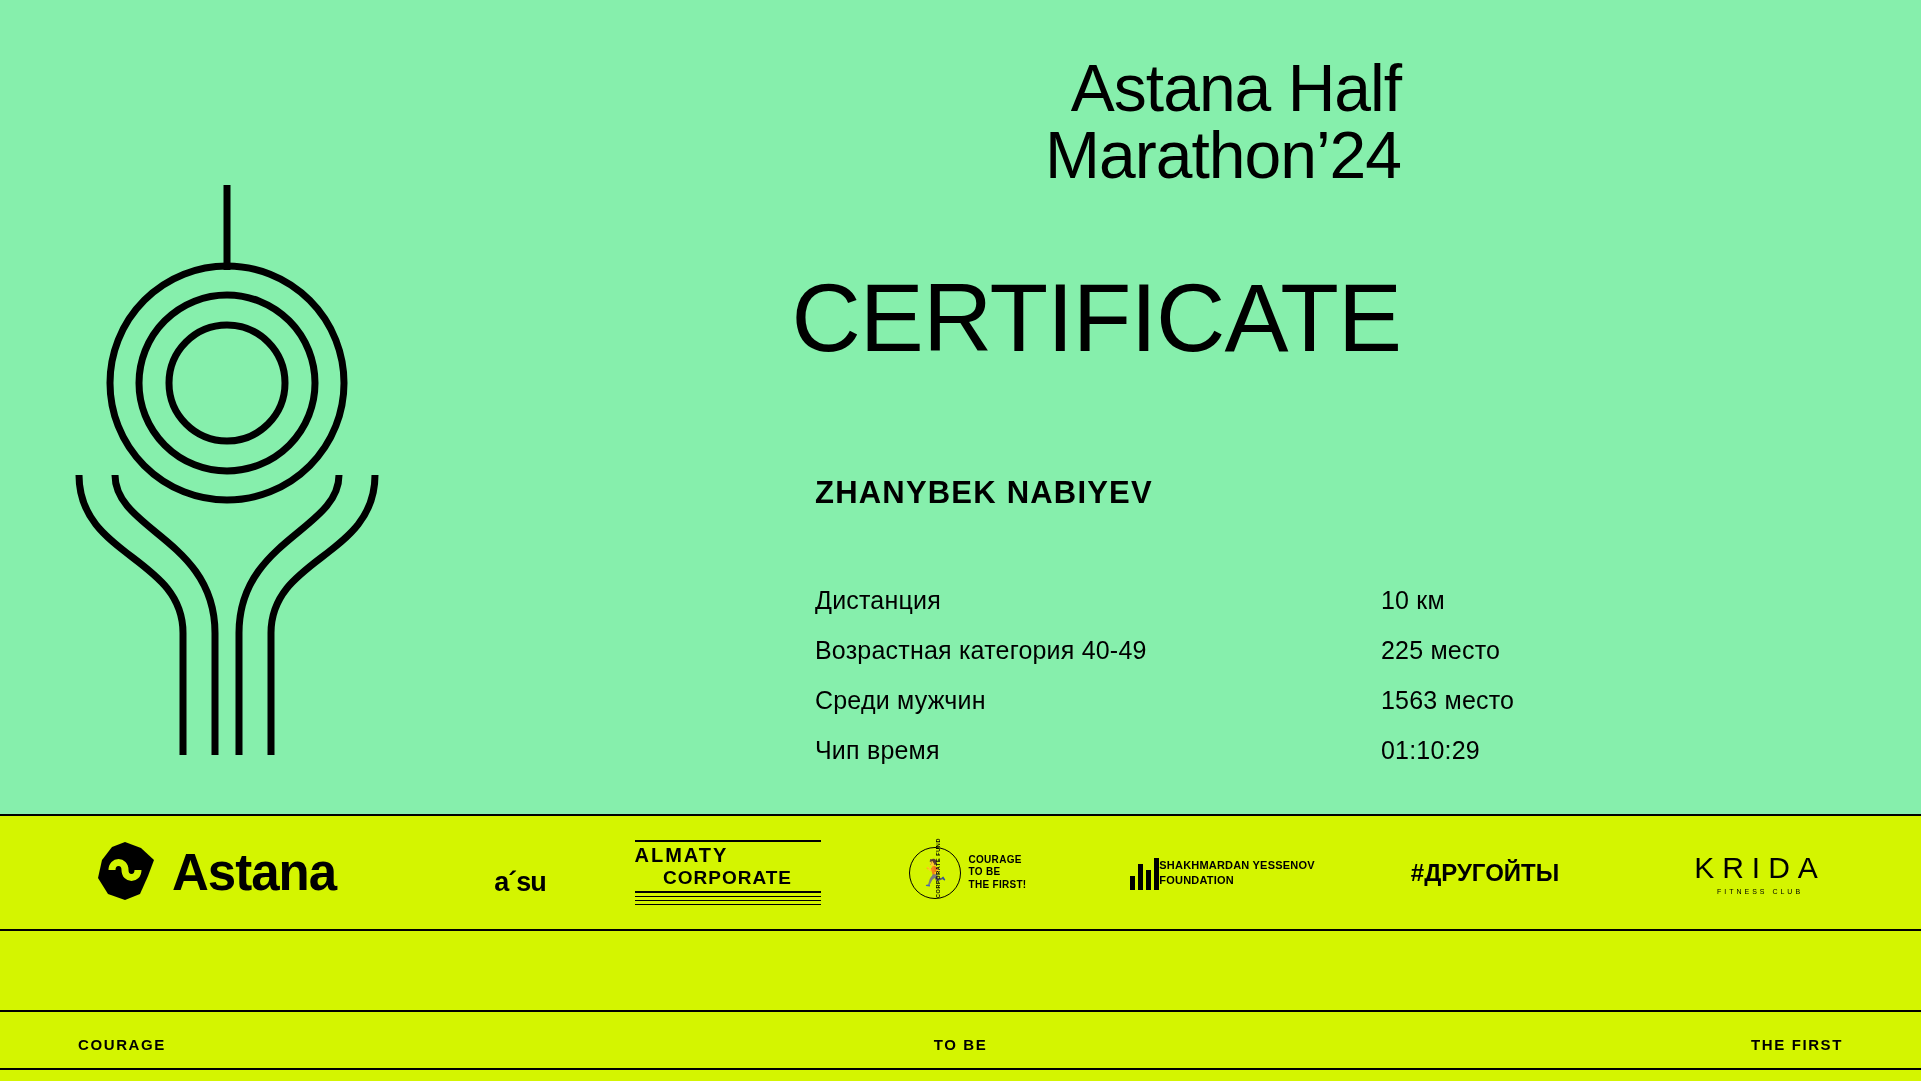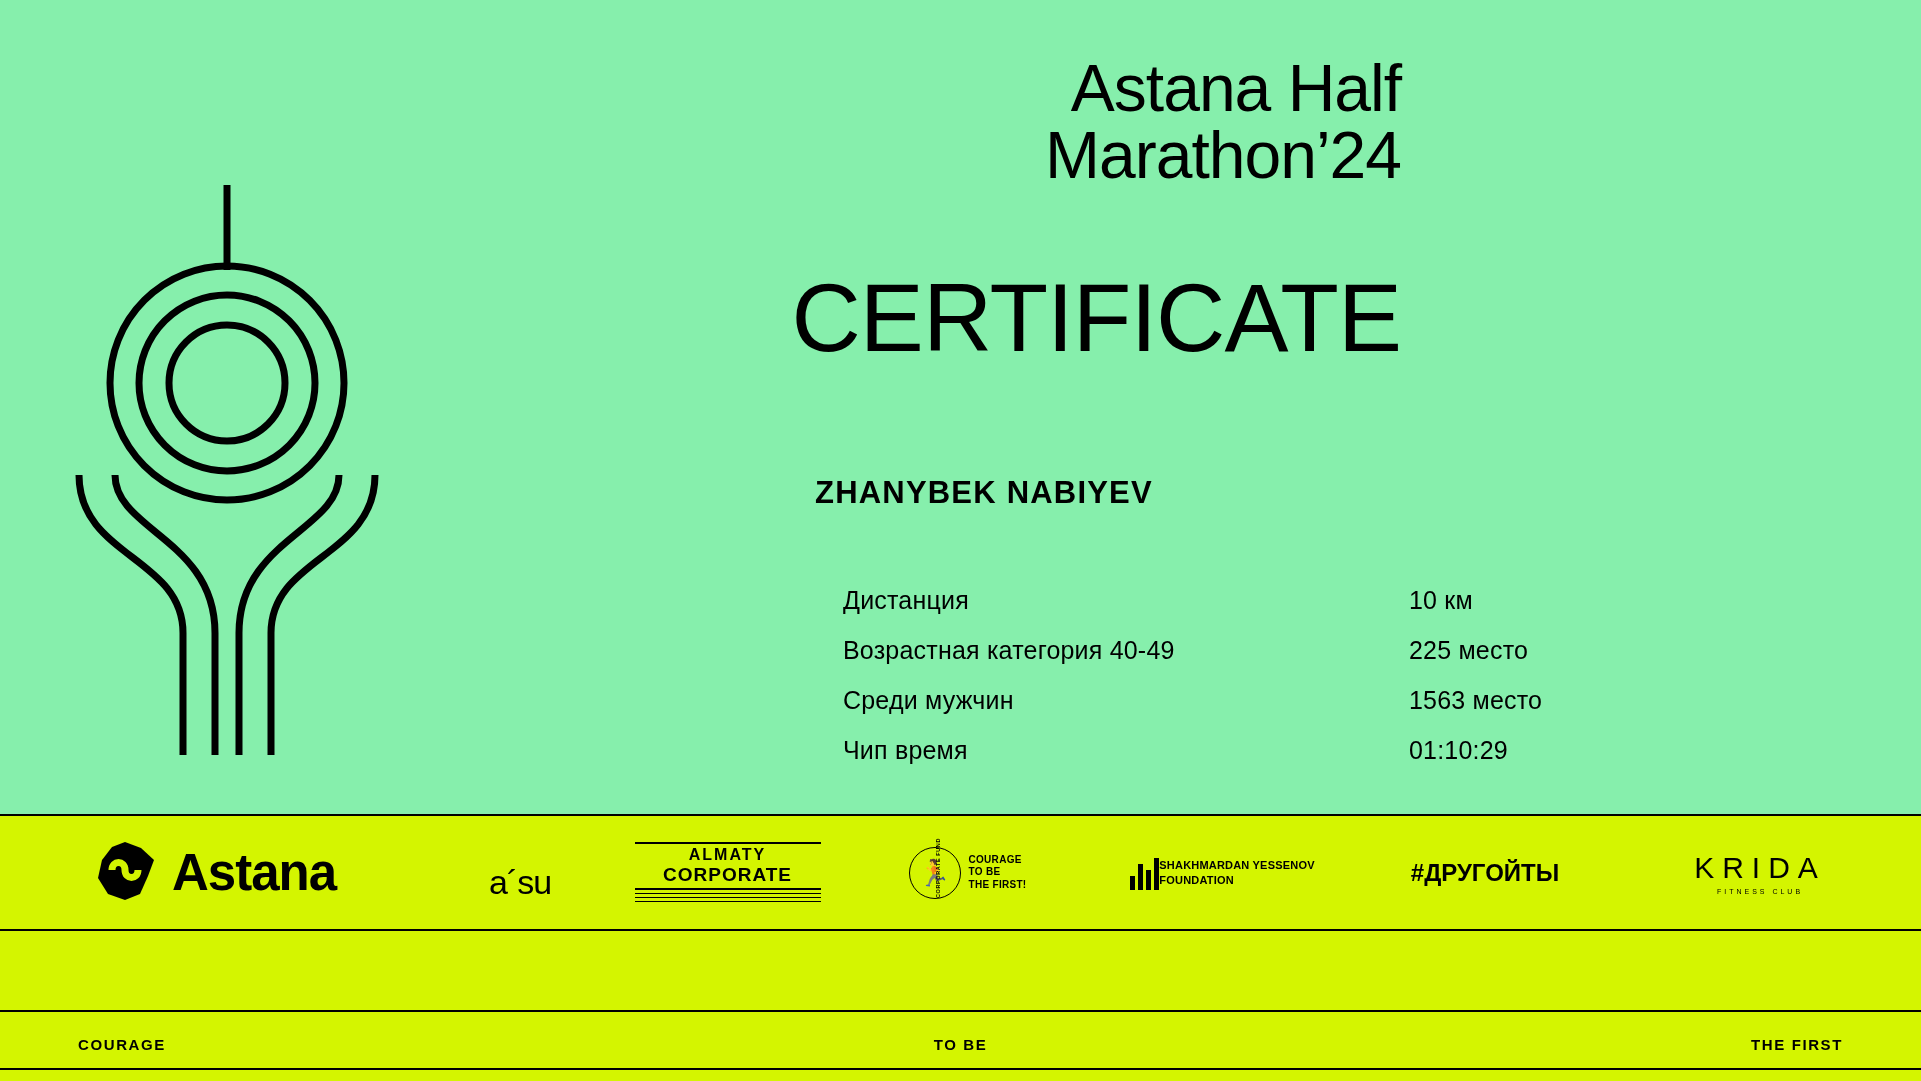--- a/index.html
+++ b/index.html
@@ -74,21 +74,20 @@
     position: absolute;
     left: 815px;
     top: 575px;
     width: 820px;
     font-size: 25px;
     line-height: 50px;
     letter-spacing: 0.2px;
   }
   .results .row {
     display: flex;
-    margin-left: 28px;
   }
   .results .label {
     width: 566px;
     flex: 0 0 566px;
   }
   .results .value {
     flex: 1 1 auto;
   }
 
   
@@ -116,25 +115,25 @@
   .s-asu    { width: 180px; }
   .s-almaty { width: 235px; }
   .s-cf     { width: 245px; }
   .s-yess   { width: 265px; }
   .s-drugoy { width: 260px; }
   .s-krida  { width: 290px; }
 
   .halyk-wrap { display: flex; align-items: center; gap: 16px; }
   .halyk-text { font-size: 51px; font-weight: bold; letter-spacing: -1px; }
 
-  .asu-text { font-size: 34px; font-weight: normal; letter-spacing: -1px; margin-top: 20px; }
+  .asu-text { font-size: 27px; font-weight: bold; letter-spacing: -1px; margin-top: 20px; }
 
   .almaty-box { width: 186px; }
   .almaty-line { height: 2px; background: #000; margin: 2px 0; }
-  .almaty-word { font-size: 16px; font-weight: bold; letter-spacing: 2px; text-align: center; }
+  .almaty-word { font-size: 20px; font-weight: bold; letter-spacing: 2px; text-align: left; }
   .almaty-word2 { font-size: 19px; font-weight: bold; letter-spacing: 1px; text-align: center; }
   .almaty-thin { height: 1px; background:#000; margin: 3px 0; }
 
   .cf-wrap { display:flex; align-items:center; gap: 8px; }
   .cf-circle {
     width: 52px; height: 52px; border-radius: 50%;
     border: 1.5px solid #000;
     display:flex; align-items:center; justify-content:center;
     position: relative;
   }

